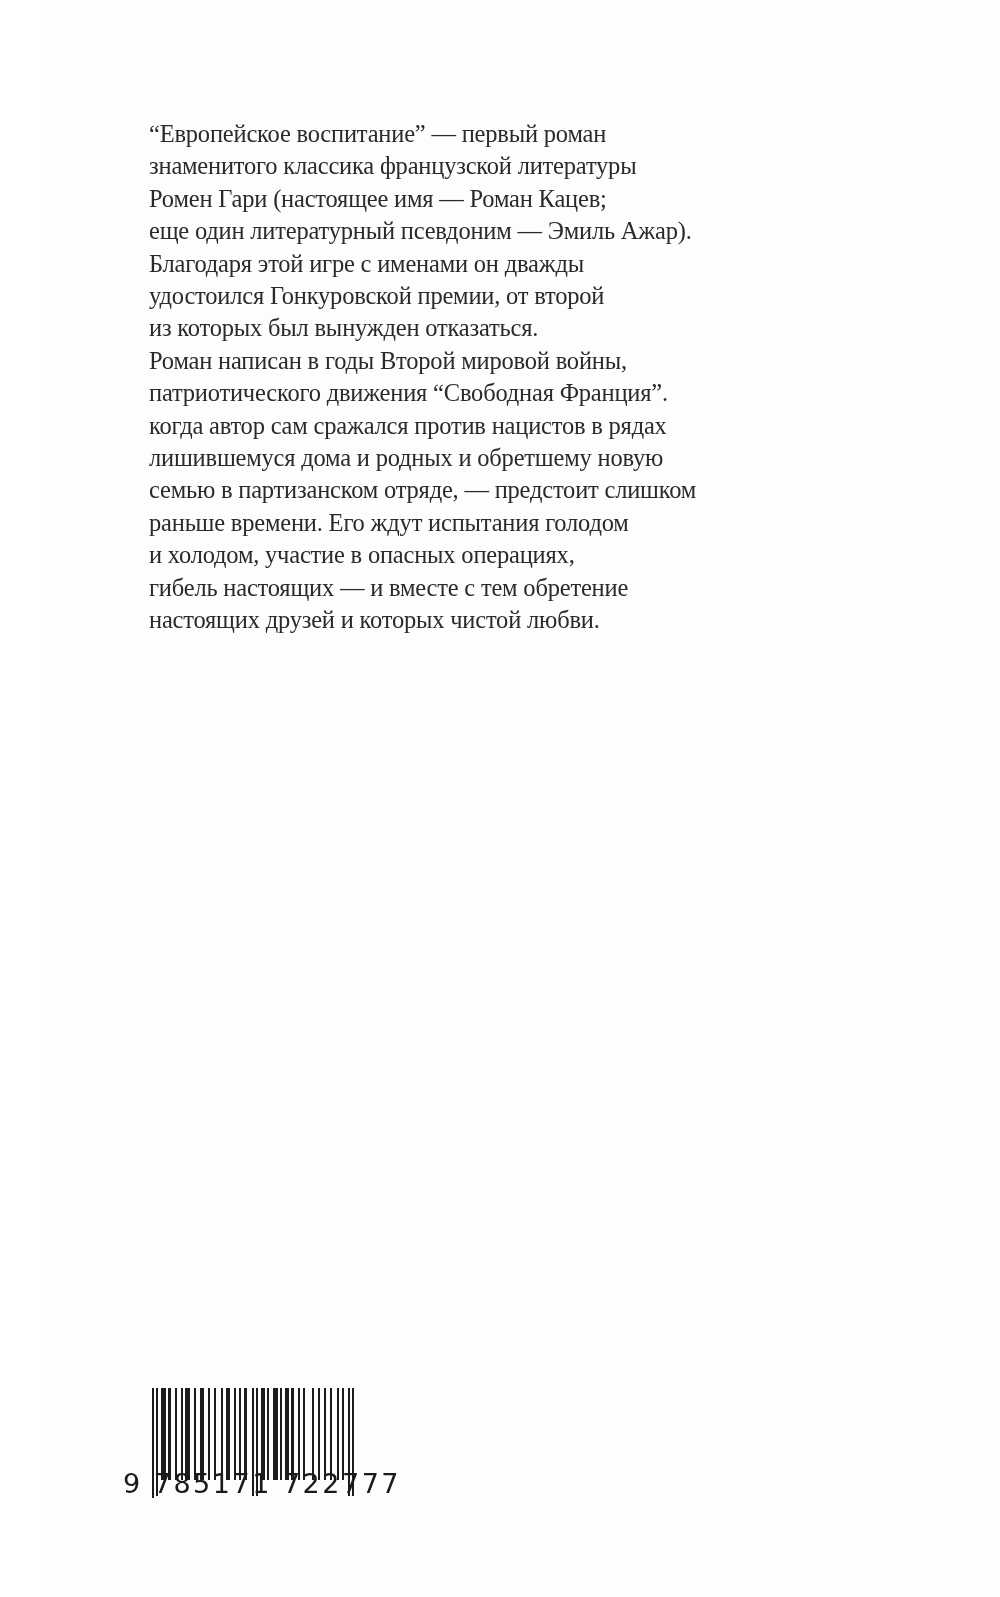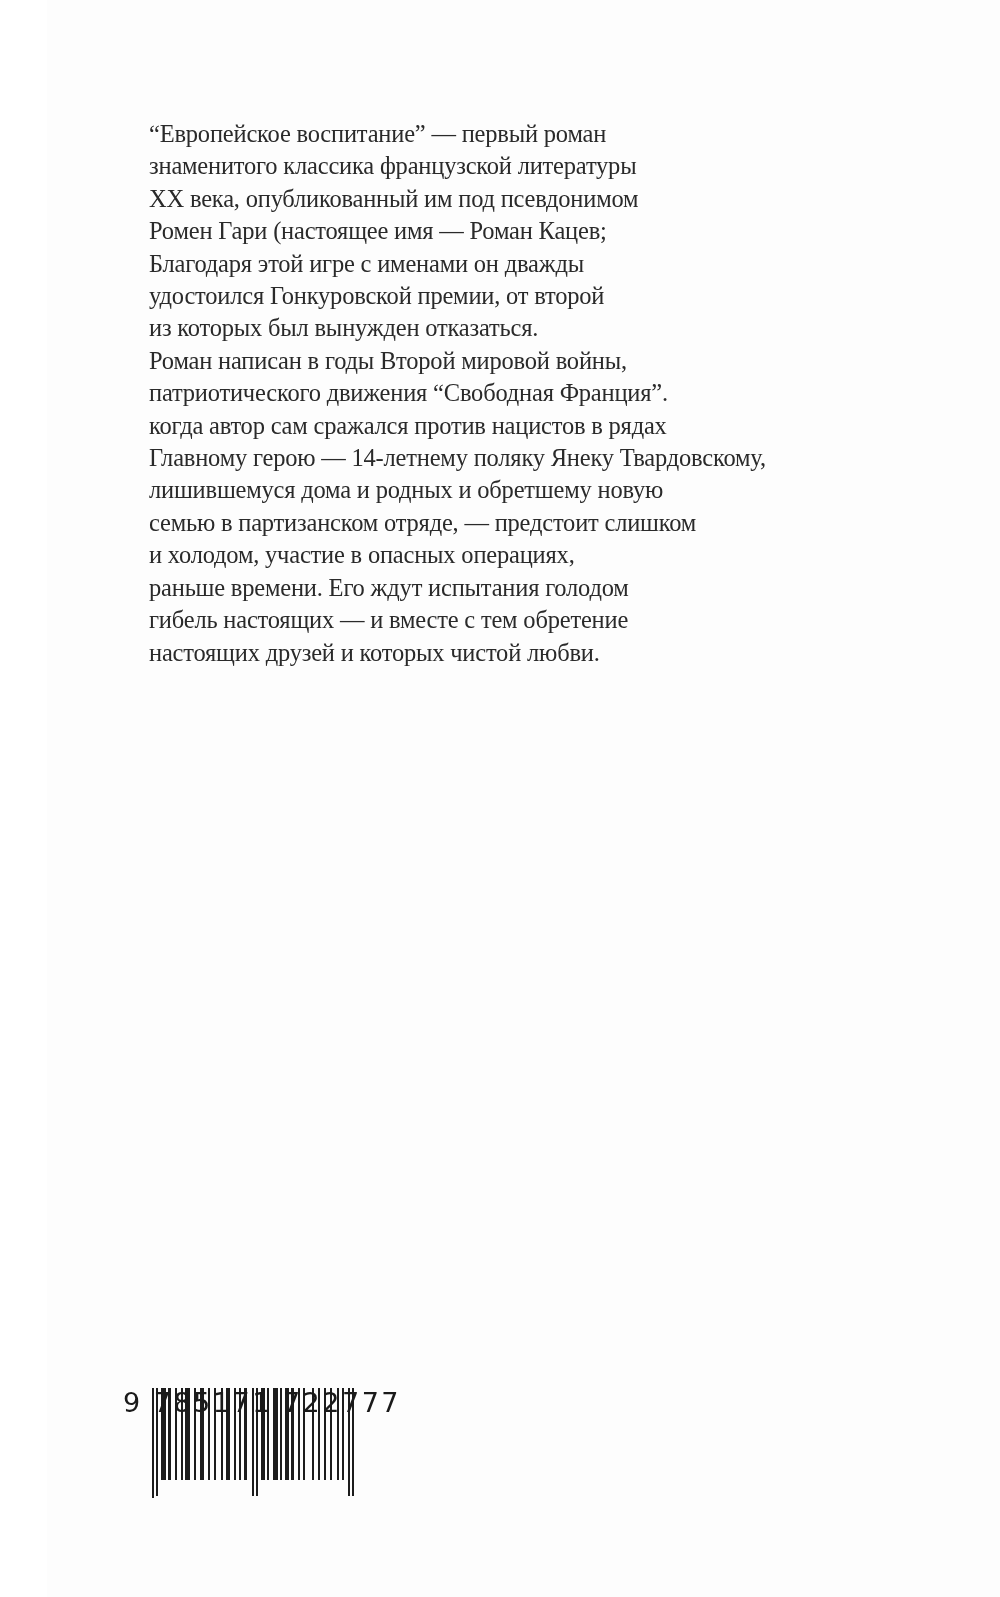--- a/index.html
+++ b/index.html
@@ -10,46 +10,45 @@
       font-family: "Liberation Serif", "DejaVu Serif", serif;
       font-size: 24.5px; line-height: 32.4px; color: #2a2a2a;
       letter-spacing: -0.2px;
     }
     .blurb .line { white-space: nowrap; display: block; }
     .barcode {
       position: absolute; left: 76px; top: 1388px; width: 280px; height: 110px;
     }
     .barcode svg { display: block; }
     .barcode-digits {
-      position: absolute; left: 76px; top: 1387px;
+      position: absolute; left: 76px; top: 1468px;
       font-family: "DejaVu Sans", "Liberation Sans", sans-serif;
       font-size: 27px; color: #1a1a1a; letter-spacing: 2.5px; background: transparent;
       white-space: pre;
     }
   </style>
 </head>
 <body>
 
 <div class="page">
   <div class="blurb">
     <span class="line">“Европейское воспитание” — первый роман</span>
     <span class="line"> знаменитого классика французской литературы</span>
-    <span class="line"> XX века, опубликованный им под псевдонимом</span>
     <span class="line"> Ромен Гари (настоящее имя — Роман Кацев;</span>
+    <span class="line"> еще один литературный псевдоним — Эмиль Ажар).</span>
     <span class="line"> Благодаря этой игре с именами он дважды</span>
     <span class="line"> удостоился Гонкуровской премии, от второй</span>
     <span class="line"> из которых был вынужден отказаться.</span>
     <span class="line"> Роман написан в годы Второй мировой войны,</span>
     <span class="line"> патриотического движения “Свободная Франция”.</span>
     <span class="line"> когда автор сам сражался против нацистов в рядах</span>
-    <span class="line"> Главному герою — 14-летнему поляку Янеку Твардовскому,</span>
     <span class="line"> лишившемуся дома и родных и обретшему новую</span>
     <span class="line"> семью в партизанском отряде, — предстоит слишком</span>
+    <span class="line"> раньше времени. Его ждут испытания голодом</span>
     <span class="line"> и холодом, участие в опасных операциях,</span>
-    <span class="line"> раньше времени. Его ждут испытания голодом</span>
     <span class="line"> гибель настоящих — и вместе с тем обретение</span>
     <span class="line"> настоящих друзей и которых чистой любви.</span>
   </div>
 
   <div class="barcode">
     <svg width="280" height="110" viewBox="0 0 280 110">
       <g fill="#1c1c1c">
 
         <rect x="29" y="0" width="2" height="108"></rect>
         <rect x="33" y="0" width="2" height="108"></rect>

